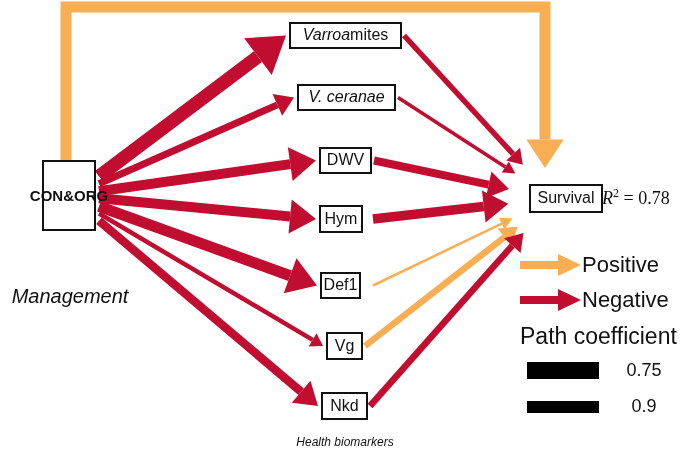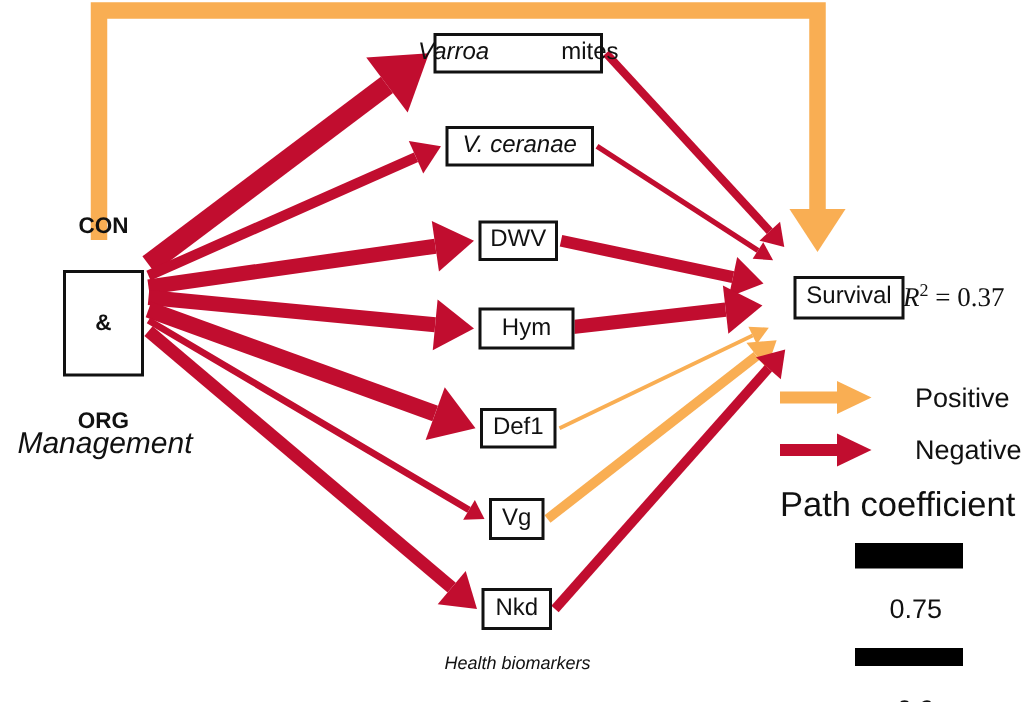--- a/index.html
+++ b/index.html
@@ -4,47 +4,47 @@
 <style>
   html,body{margin:0;padding:0;background:#ffffff;}
   #figure{
     position:relative;width:685px;height:468px;background:#ffffff;
     font-family:"Liberation Sans",sans-serif;color:#111;overflow:hidden;
   }
   #edges{position:absolute;left:0;top:0;width:685px;height:468px;z-index:1;}
   .node{
     position:absolute;z-index:2;background:#ffffff;border:2px solid #111;
     display:flex;align-items:center;justify-content:center;
-    font-size:16px;line-height:1.05;box-sizing:border-box;white-space:nowrap;gap:48px;
+    font-size:16px;line-height:1.05;box-sizing:border-box;white-space:nowrap;
   }
   .node .it{font-style:italic;}
-  #node-con_org{left:42px;top:160px;width:54px;height:71px;flex-direction:column;font-weight:bold;font-size:15px;line-height:17px;margin-top:20px;}
+  #node-con_org{left:42px;top:160px;width:54px;height:71px;flex-direction:row;font-weight:bold;font-size:15px;line-height:17px;}
   #node-varroa{left:289px;top:22px;width:113px;height:27px;}
   #node-v_ceranae{left:297px;top:84px;width:99px;height:27px;}
   #node-dwv{left:319px;top:147px;width:53px;height:27px;}
-  #node-hym{left:319px;top:205px;width:64px;height:28px;}
-  #node-def1{left:320px;top:272px;width:51px;height:27px;}
+  #node-hym{left:319px;top:205px;width:44px;height:28px;}
+  #node-def1{left:320px;top:272px;width:41px;height:27px;}
   #node-vg{left:326px;top:332px;width:37px;height:28px;}
   #node-nkd{left:321px;top:392px;width:47px;height:28px;}
   #node-survival{left:517px;top:184px;width:74px;height:29px;margin-left:12px;}
   .fig-label{position:absolute;z-index:2;font-style:italic;text-align:center;}
   #management-label{left:0;top:284px;width:140px;font-size:20px;line-height:25px;}
   #health-label{left:248px;top:435px;width:194px;font-size:12px;}
   #r2-label{
     position:absolute;z-index:2;left:602px;top:188px;font-size:18px;
     font-family:"Liberation Serif",serif;font-style:normal;white-space:nowrap;
   }
   #r2-label .rsym{font-style:italic;}
   #r2-label sup{font-size:12px;line-height:0;}
   #legend{position:absolute;z-index:2;left:520px;top:253px;width:165px;}
   .legend-row{display:flex;align-items:center;height:24px;margin-bottom:11px;}
   .legend-row svg{flex:0 0 auto;}
-  .legend-row .legend-text{margin-left:28px;font-size:18px;}
+  .legend-row .legend-text{margin-left:0;font-size:22px;}
   #path-coeff-title{font-size:23px;margin:6px 0 10px 0;}
-  .scale-row{display:flex;align-items:center;margin-bottom:0;flex-direction:column;}
+  .scale-row{display:flex;align-items:center;margin-bottom:0;}
   .scale-row + .scale-row{margin-top:0;}
   .scale-bar{width:72px;background:#000;margin-left:7px;flex:0 0 auto;}
   .bar-75{height:17px;margin-top:2px;margin-bottom:17px;}
   .bar-50{height:12px;margin-bottom:19px;}
   .bar-25{height:6px;}
   .scale-value{width:58px;text-align:center;font-size:18px;margin-left:16px;}
   .sr1 .scale-value{margin-bottom:15px;}
   .sr2 .scale-value{margin-bottom:19px;}
 </style>
 </head>
@@ -148,21 +148,21 @@
 
   <div class="node" id="node-nkd">
     <span>Nkd</span>
   </div>
 
   <div class="node" id="node-survival">
     <span>Survival</span>
   </div>
 
   <div id="r2-label">
-    <span class="rsym">R</span><sup>2</sup><span> = 0.37</span>
+    <span class="rsym">R</span><sup>2</sup><span> = 0.78</span>
   </div>
 
   <div class="fig-label" id="management-label">
     <div>Management</div>
   </div>
 
   <div class="fig-label" id="health-label">Health biomarkers</div>
 
   <div id="legend">
     <div class="legend-row">

